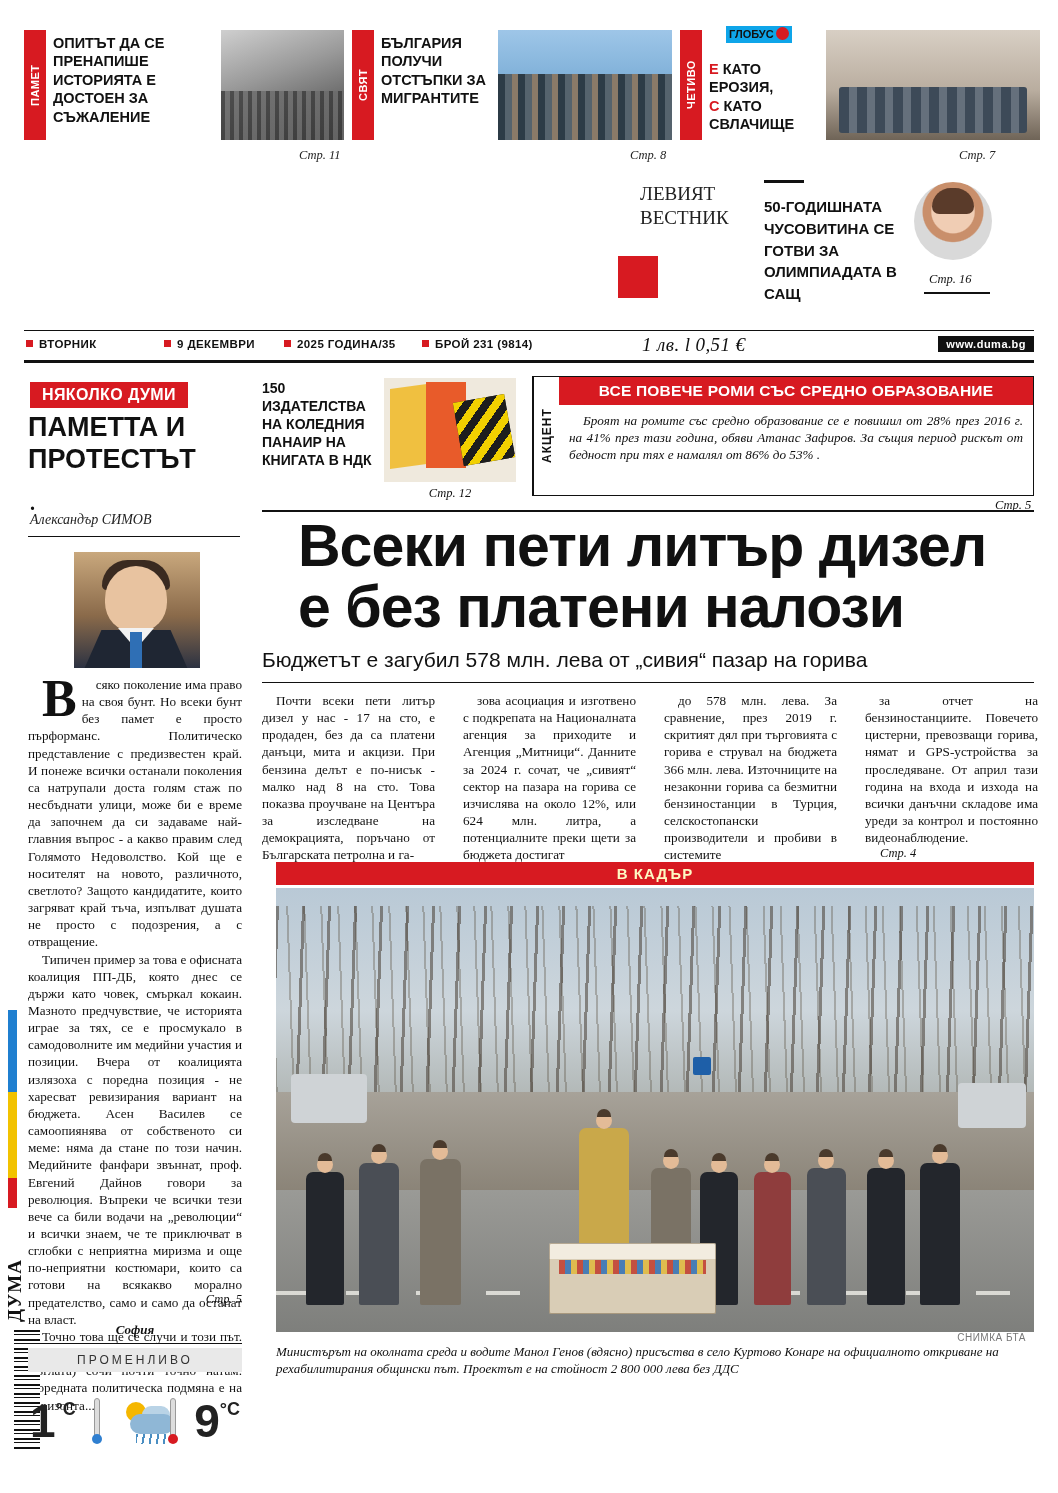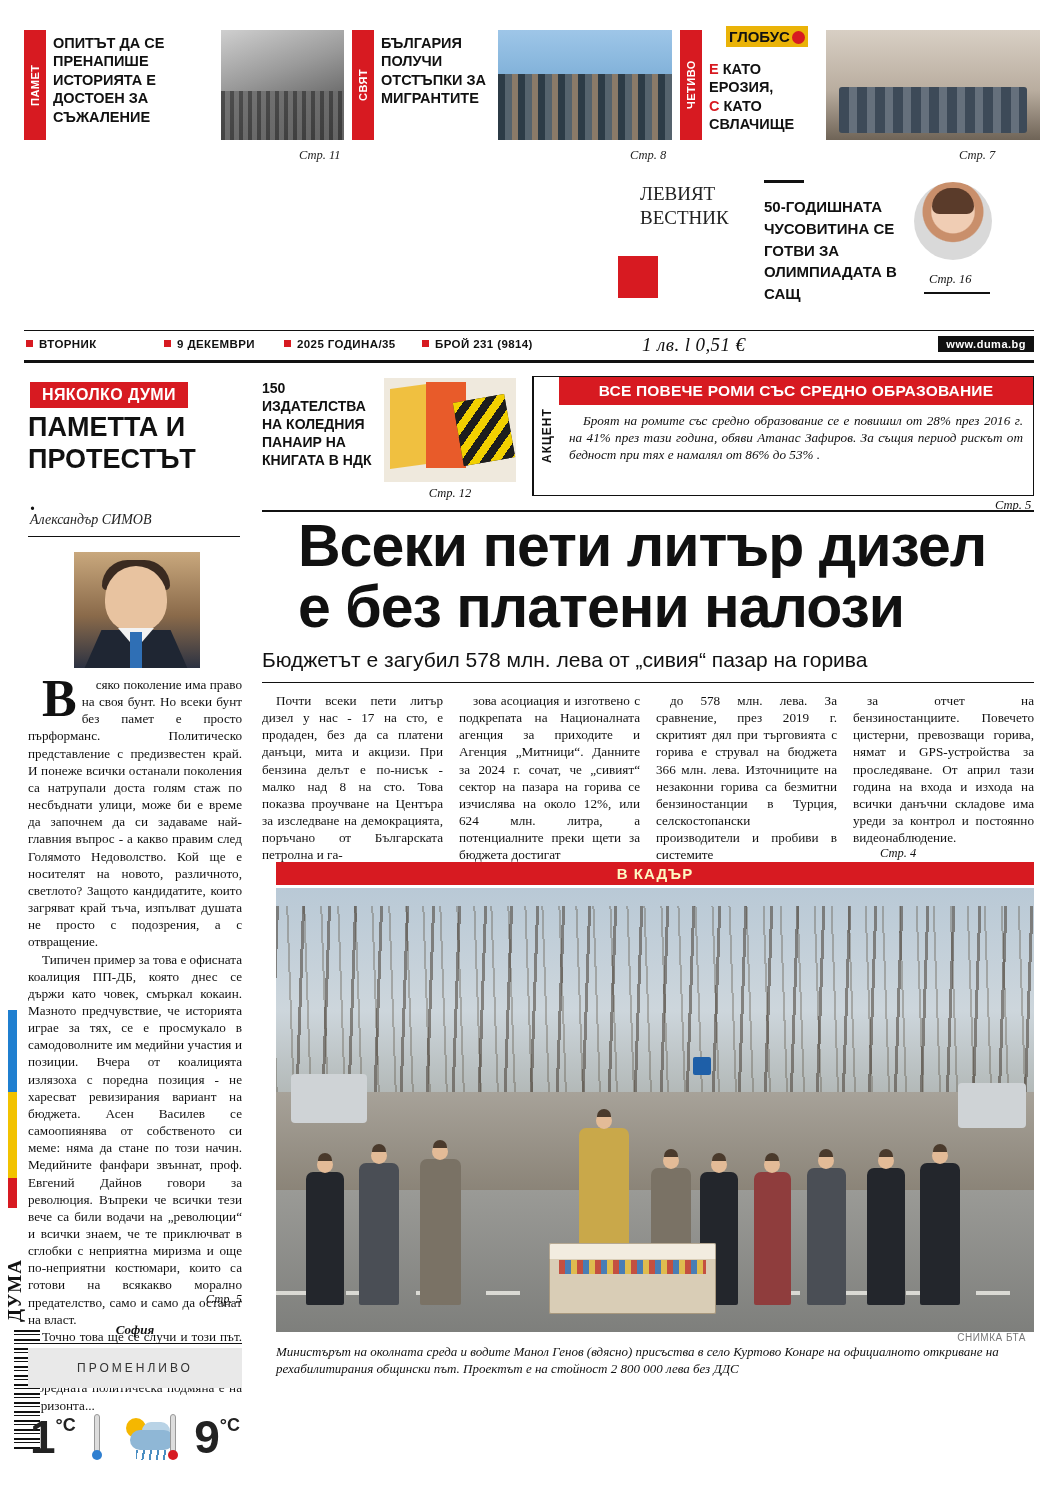--- a/index.html
+++ b/index.html
@@ -38,23 +38,23 @@
   .t1 .teaser-img { width:123px; }
   .t2 { width:320px; }
   .t2 .teaser-text { width:124px; }
   .t2 .teaser-img { width:174px; }
   .t3 { width:360px; }
   .t3 .teaser-text { width:124px; position:relative; }
   .t3 .teaser-img { width:214px; }
 
   .globus {
     position:absolute; left:24px; top:-4px;
-    background:#eab308; padding:1px 3px;
+    background:#0ea5e9; padding:1px 3px;
     font-family:"Liberation Sans", sans-serif; font-weight:bold;
-    font-size:15px; color:#111;
+    font-size:11px; color:#111;
   }
   .globus .dot { display:inline-block; width:13px; height:13px; border-radius:50%;
     background:#d71a21; vertical-align:-2px; margin-left:2px; position:relative;}
   .red-letter { color:#d71a21; }
 
   
   .ph { width:100%; height:100%; position:relative; overflow:hidden; }
   .ph-bw { background:linear-gradient(160deg,#cfcfcf 0%,#9a9a9a 40%,#6d6d6d 70%,#454545 100%); filter:grayscale(1); }
   .ph-bw:after{ content:""; position:absolute; left:0; bottom:0; width:100%; height:45%;
     background:repeating-linear-gradient(90deg,#3a3a3a 0 4px,#6b6b6b 4px 9px); opacity:.8; }
@@ -176,21 +176,21 @@
     position:absolute; left:14px; top:1330px; width:26px; height:120px;
     background:repeating-linear-gradient(180deg,#111 0 2px,#fff 2px 4px,#111 4px 5px,#fff 5px 9px);
   }
 
   
   .weather { position:absolute; left:28px; top:1322px; width:214px; height:140px; }
   .w-city { text-align:center; font-style:italic; font-weight:bold; font-size:13px; }
   .w-line { width:100%; height:1px; background:#111; margin:5px 0 0; }
   .w-state {
     background:#e9e9e9; text-align:center; font-family:"Liberation Sans", sans-serif;
-    font-size:12px; letter-spacing:3px; padding:13px 0; color:#333; margin-top:4px;
+    font-size:12px; letter-spacing:3px; padding:5px 0; color:#333; margin-top:4px;
   }
   .w-row { position:relative; height:86px; margin-top:4px; }
   .w-temp { position:absolute; font-family:"Liberation Sans", sans-serif; font-weight:bold;
             font-size:46px; color:#222; }
   .w-temp .deg { font-size:18px; vertical-align:22px; }
   .w-lo { left:2px; top:18px; }
   .w-hi { right:2px; top:18px; }
   .thermo { position:absolute; width:10px; height:50px; top:22px; }
   .thermo .tube { position:absolute; left:2px; top:0; width:6px; height:40px; background:#ddd; border:1px solid #999; border-radius:3px; }
   .thermo .bulb { position:absolute; left:0; top:36px; width:10px; height:10px; border-radius:50%; }
@@ -246,21 +246,21 @@
     font-family:"Liberation Sans", sans-serif; font-weight:bold;
     font-size:59px; line-height:1.03; letter-spacing:-1px; color:#111;margin-left:36px;
   }
   .lead-sub {
     position:absolute; left:262px; top:648px; width:776px;
     font-family:"Liberation Sans", sans-serif; font-size:21px; color:#111;
   }
   .lead-sub-rule { position:absolute; left:262px; top:682px; width:772px; height:1px; background:#111; }
 
   
-  .lead-cols { position:absolute; left:262px; top:692px; width:776px; height:150px; display:flex; gap:16px; }
+  .lead-cols { position:absolute; left:262px; top:692px; width:776px; height:150px; display:flex; gap:28px; }
   .lead-col { width:181px; font-size:13.2px; line-height:1.3; text-align:justify; }
   .lead-col p { margin:0; text-indent:14px; }
   .lead-page { position:absolute; left:880px; top:846px; font-style:italic; font-size:12.5px; }
 
   
   .kadar-bar {
     position:absolute; left:276px; top:862px; width:758px; height:23px; background:#d71a21;
     color:#fef9c3; font-family:"Liberation Sans", sans-serif; font-weight:bold; font-size:15px;
     display:flex; align-items:center; justify-content:center; letter-spacing:1px;
   }

